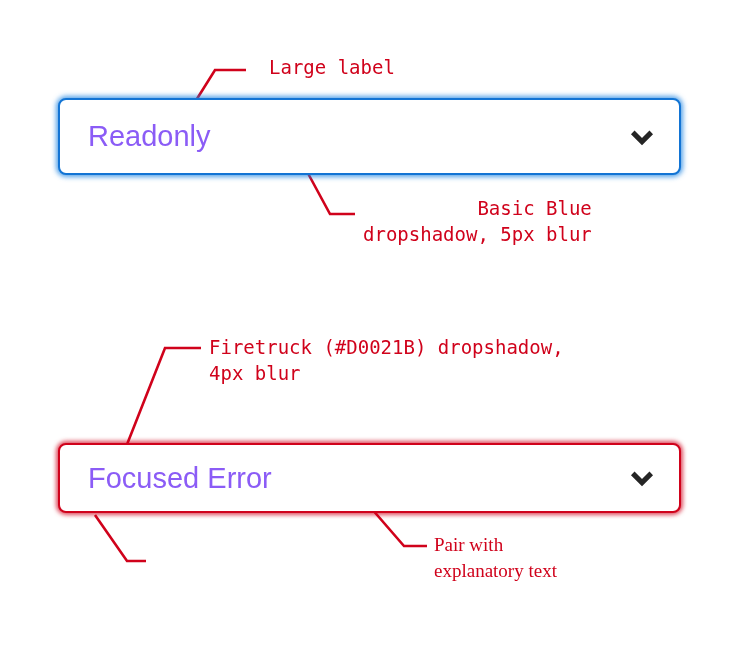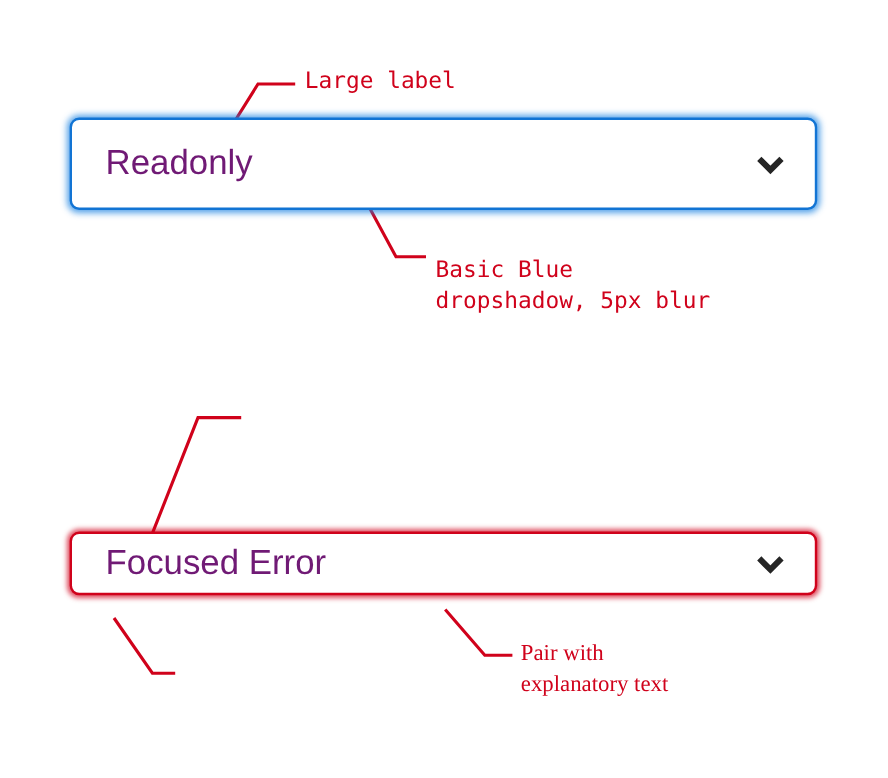--- a/index.html
+++ b/index.html
@@ -45,21 +45,21 @@
     background: #ffffff;
     border-radius: 8px;
     display: flex;
     align-items: center;
     justify-content: space-between;
     padding: 0 22px 0 28px;
   }
   .select-label {
     font-family: "Liberation Sans", sans-serif;
     font-size: 29px;
-    color: #701a75;
+    color: #8b5cf6;
     line-height: 1;
   }
   .chevron {
     display: block;
     width: 30px;
     height: 30px;
   }
 
   
   .select-blue {
@@ -69,28 +69,28 @@
     height: 77px;
     border: 2px solid #1274D4;
     box-shadow: 0 0 5px 2px rgba(30, 132, 226, 0.75);
   }
 
   
   .select-error {
     left: 58px;
     top: 443px;
     width: 623px;
-    height: 53px;
+    height: 70px;
     border: 2px solid #D0021B;
     box-shadow: 0 0 4px 2px rgba(208, 2, 27, 0.70);
   }
 
   
-  .anno-large-label     { left: 254px; top: 54px; }
-  .anno-basic-blue      { left: 363px; top: 212px; }
+  .anno-large-label     { left: 269px; top: 54px; }
+  .anno-basic-blue      { left: 363px; top: 195px; text-align: right; }
   .anno-firetruck-shadow{ left: 209px; top: 334px; }
   .anno-1px-firetruck   { left: 152px; top: 547px; }
   .anno-pair-with       { left: 434px; top: 532px; font-family: Liberation Serif, serif; }
 </style>
 </head>
 <body>
 
 <div id="stage">
 
   <svg class="leader-svg" viewBox="0 0 740 648" xmlns="http://www.w3.org/2000/svg">
@@ -119,18 +119,20 @@
         <path d="M4.6 8.3 L12 15.7 L19.4 8.3" fill="none" stroke="#252525" stroke-width="4" stroke-linecap="butt" stroke-linejoin="miter"></path>
       </svg>
     </span>
   </div>
 
   <div class="anno anno-large-label">Large label</div>
 
   <div class="anno anno-basic-blue">Basic Blue
 dropshadow, 5px blur</div>
 
+  <div class="anno anno-firetruck-shadow">Firetruck (#D0021B) dropshadow,
+4px blur</div>
 
 
   <div class="anno anno-pair-with">Pair with
 explanatory text</div>
 
 </div>
 
 </body></html>

